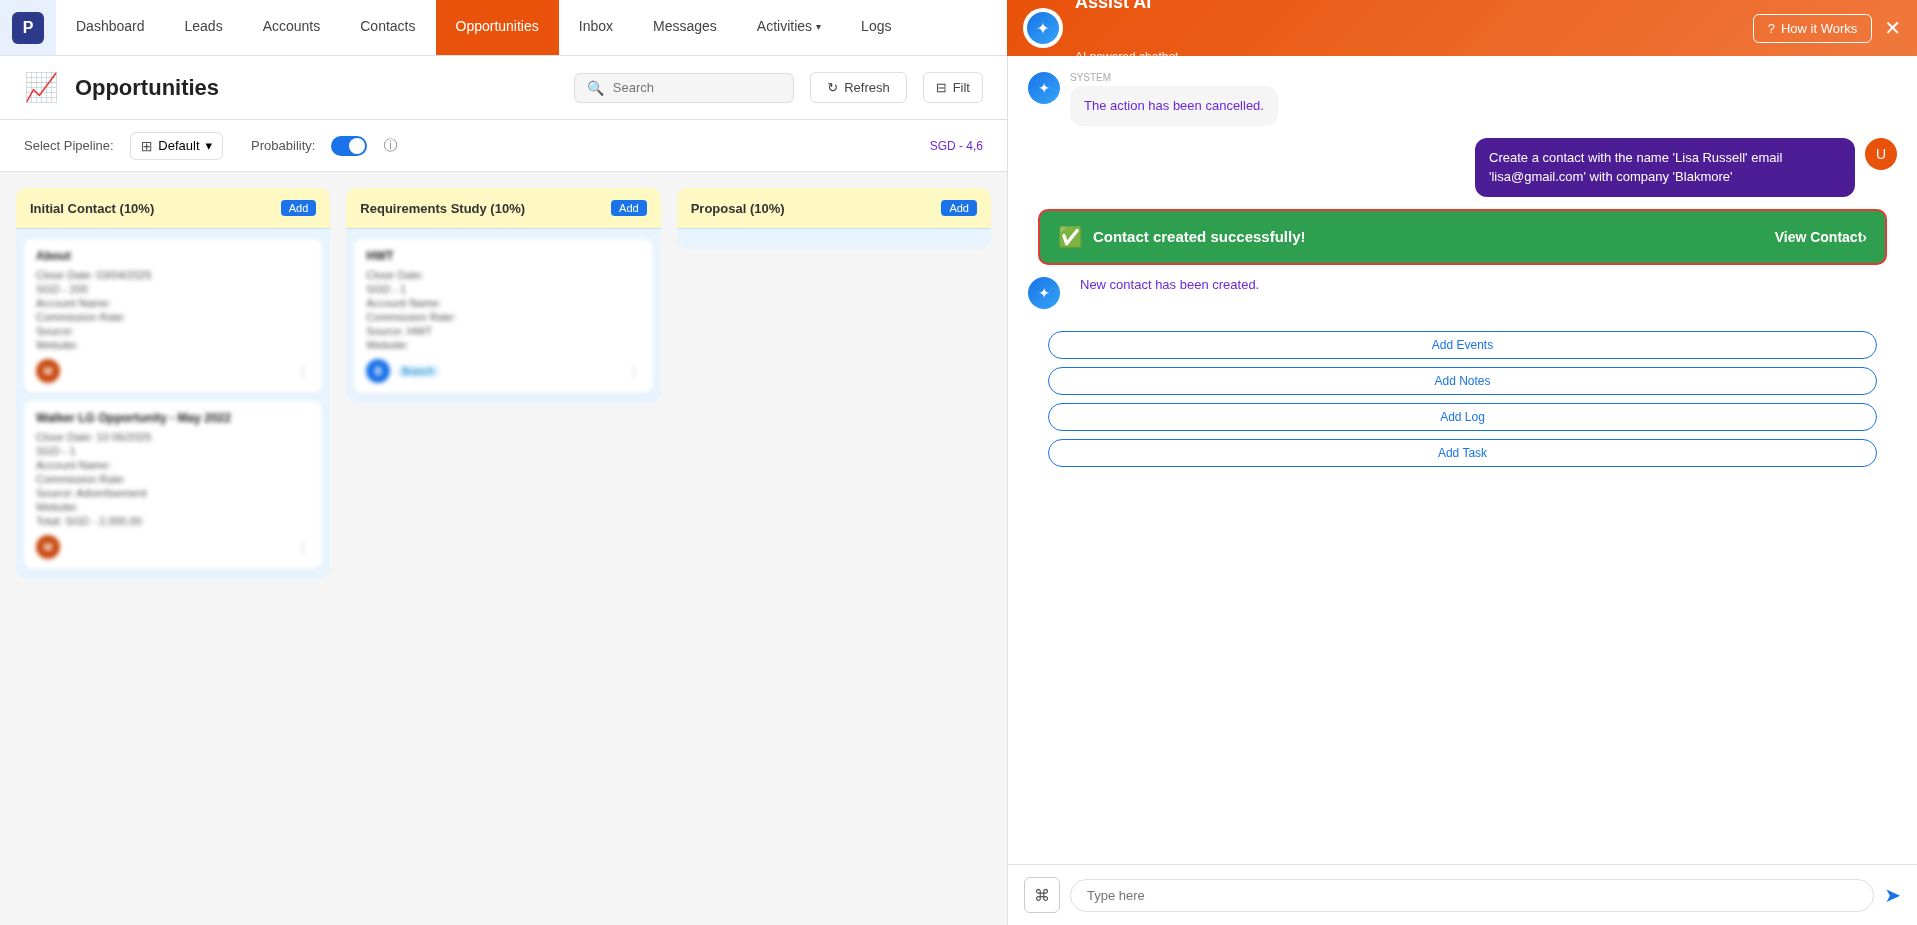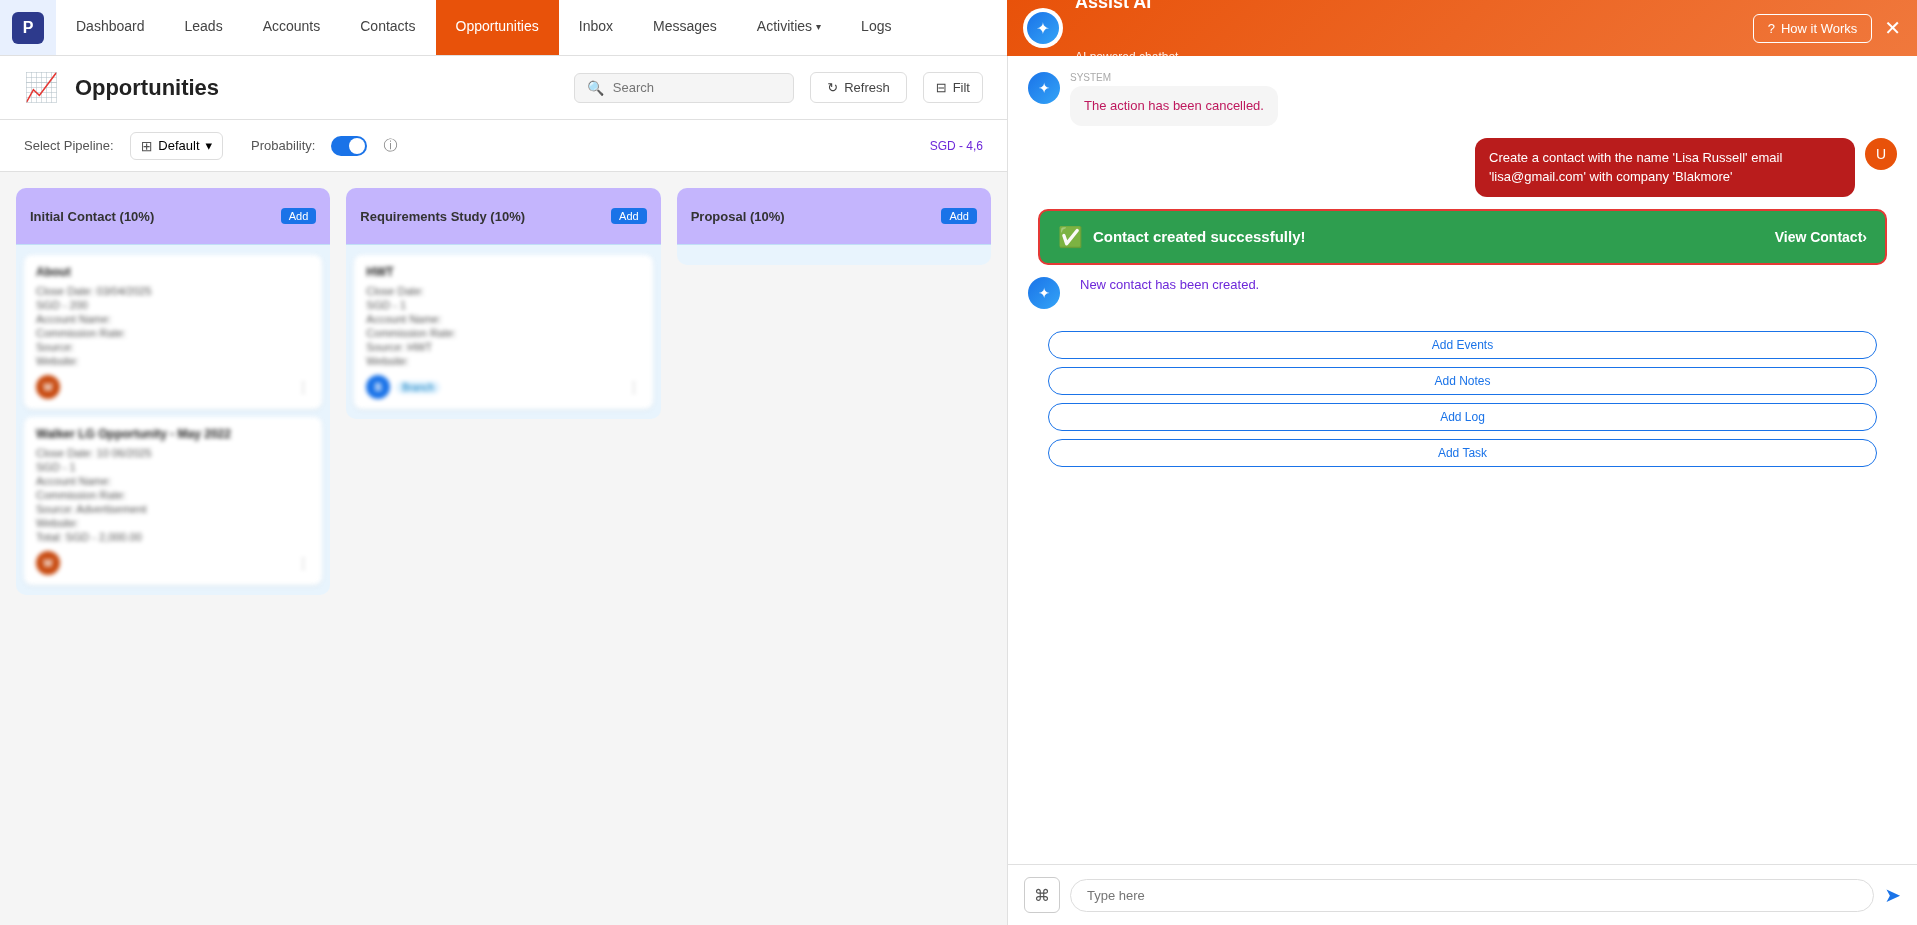--- a/index.html
+++ b/index.html
@@ -109,21 +109,21 @@
     .sgd-amount { margin-left: auto; font-size: 12px; color: #6d28d9; font-weight: 500; }
 
     
     .kanban { display: flex; gap: 16px; padding: 16px; overflow-x: auto; flex: 1; align-items: flex-start; }
     .kanban-col {
       min-width: 280px; max-width: 320px; flex: 1;
       background: #e8f4fd; border-radius: 10px; overflow: hidden;
     }
     .col-header {
       display: flex; align-items: center; justify-content: space-between;
-      padding: 20px 14px; background: #c4b5fd; border-bottom: 1px solid #c0dff5;
+      padding: 12px 14px; background: #fef9c3; border-bottom: 1px solid #c0dff5;
     }
     .col-title { font-size: 13px; font-weight: 600; color: #333; }
     .col-add { background: #1a73e8; color: #fff; border: none; border-radius: 4px; padding: 2px 8px; font-size: 11px; cursor: pointer; }
     .kanban-cards { padding: 10px 8px; display: flex; flex-direction: column; gap: 8px; }
     .kanban-card {
       background: #fff; border-radius: 8px; padding: 10px 12px;
       box-shadow: 0 1px 3px rgba(0,0,0,0.08); position: relative;
       filter: blur(2px);
     }
     .card-title { font-size: 12px; font-weight: 600; color: #222; margin-bottom: 6px; }
@@ -144,22 +144,22 @@
     
     .chat-body { flex: 1; overflow-y: auto; padding: 16px 20px; display: flex; flex-direction: column; gap: 12px; }
 
     
     .msg-row { display: flex; align-items: flex-start; gap: 10px; }
     .msg-row.user { flex-direction: row-reverse; }
     .msg-avatar { width: 32px; height: 32px; border-radius: 50%; flex-shrink: 0; display: flex; align-items: center; justify-content: center; font-size: 14px; }
     .msg-avatar-ai { background: linear-gradient(135deg, #1a73e8, #34a4f7); color: #fff; }
     .msg-avatar-user { background: #e8520a; color: #fff; }
     .msg-bubble { max-width: 380px; border-radius: 12px; padding: 10px 14px; font-size: 13px; line-height: 1.5; }
-    .msg-bubble-ai { background: #f5f5f5; color: #be185d; }
-    .msg-bubble-user { background: #b91c1c; color: #fff; }
+    .msg-bubble-ai { background: #f5f5f5; color: #6d28d9; }
+    .msg-bubble-user { background: #4c1d95; color: #fff; }
     .msg-label { font-size: 10px; color: #aaa; margin-bottom: 3px; }
 
     
     .success-banner {
       border: 2.5px solid #e53935; border-radius: 10px; margin: 0 10px;
       background: #2e9e4f; display: flex; align-items: center; justify-content: space-between;
       padding: 14px 18px; color: #fff;
     }
     .success-left { display: flex; align-items: center; gap: 10px; }
     .success-check { font-size: 20px; }

